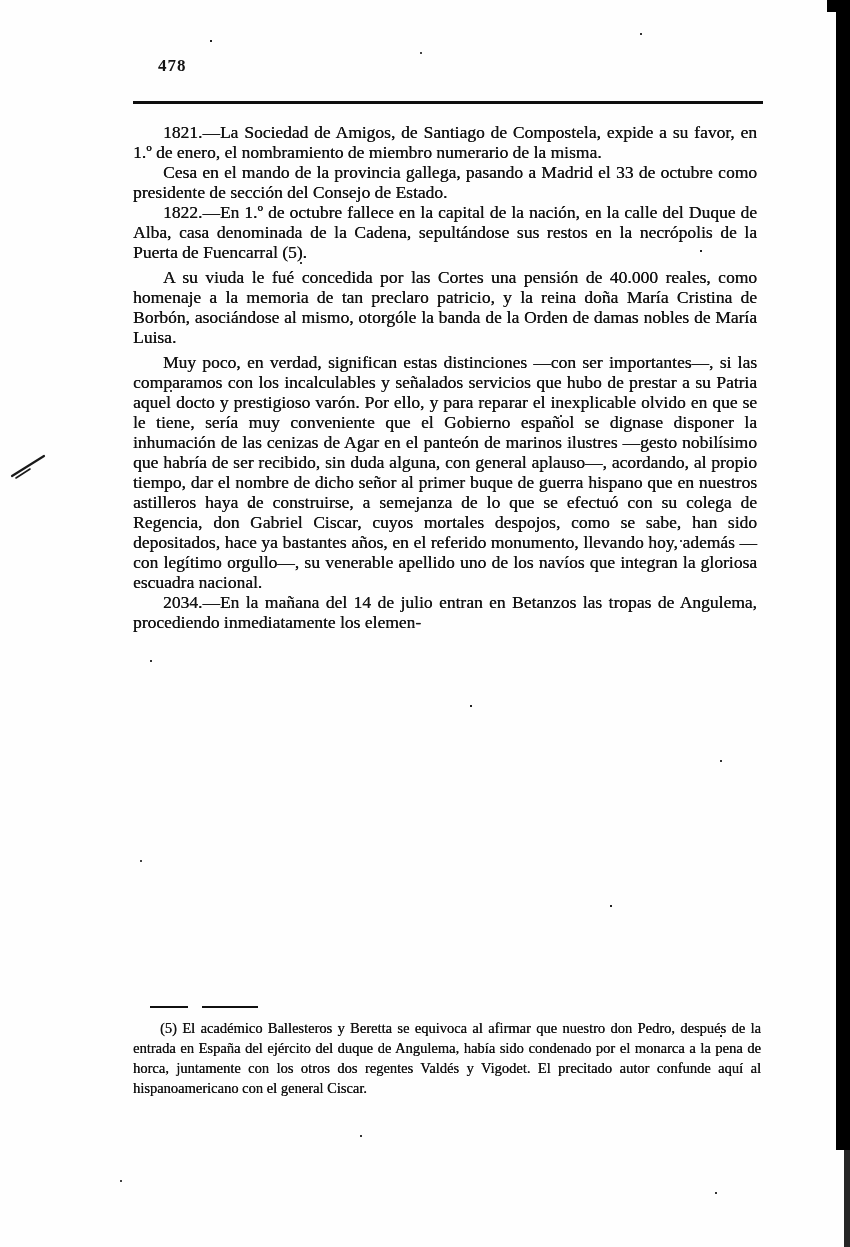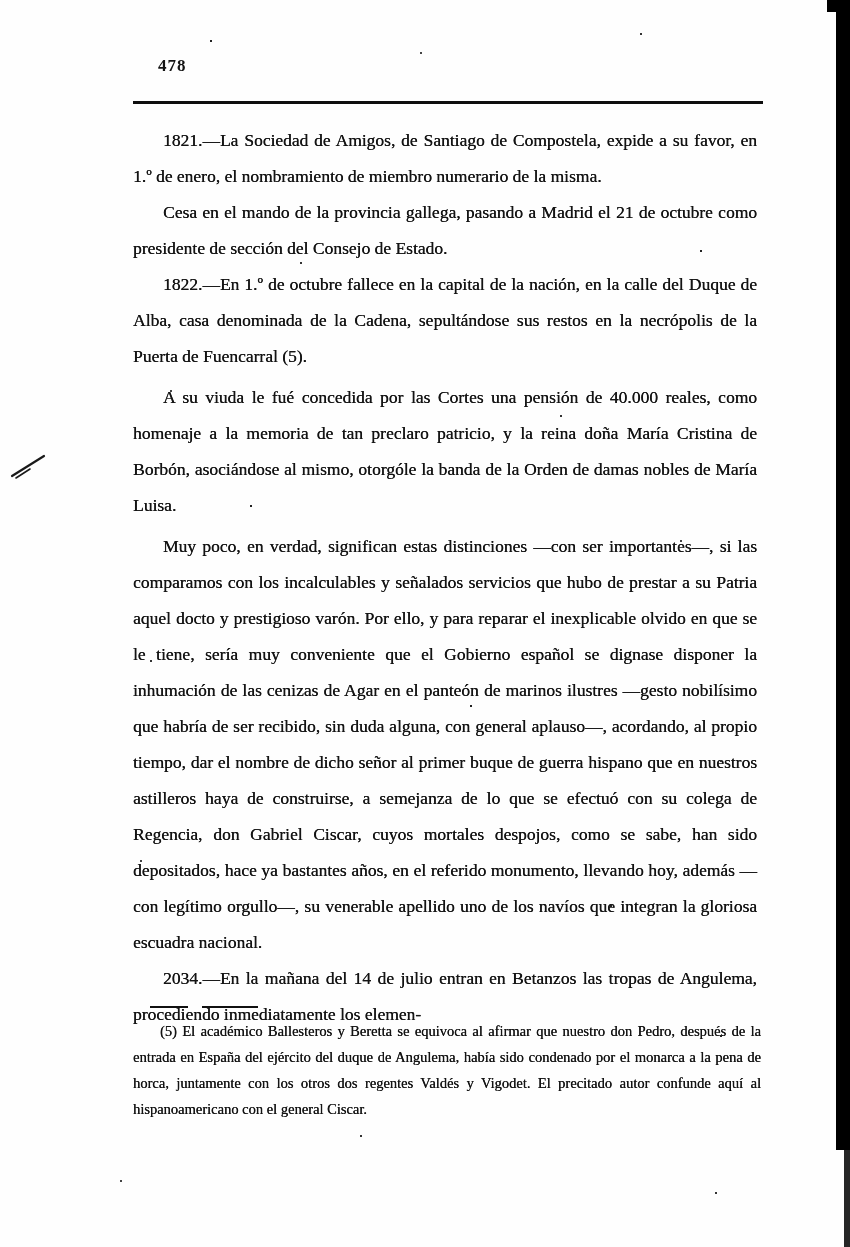--- a/index.html
+++ b/index.html
@@ -42,21 +42,21 @@
   }
 
   
   .body-text {
     position: absolute;
     top: 122px; left: 133px; width: 624px;
   }
   .body-text p {
     margin: 0;
     font-size: 17.5px;
-    line-height: 36px;
+    line-height: 20px;
     text-align: justify;
     text-indent: 30px;
     text-shadow: 0.25px 0.25px 0 #141414;
   }
   .body-text p.section-gap { }
   .body-text p.small-gap   { margin-top: 5px; }
 
   
   .footnote-separator {
     position: absolute;
@@ -68,21 +68,21 @@
   }
   .footnote-separator .seg1 { left: 0;  width: 38px; }
   .footnote-separator .seg2 { left: 52px; width: 56px; }
   .footnote {
     position: absolute;
     top: 1018px; left: 133px; width: 628px;
   }
   .footnote p {
     margin: 0;
     font-size: 14.5px;
-    line-height: 26px;
+    line-height: 20px;
     text-align: justify;
     text-indent: 27px;
     text-shadow: 0.2px 0.2px 0 #141414;
   }
 
   
   .scan-band-main {
     position: absolute;
     top: 0; right: 0;
     width: 14px; height: 1150px;
@@ -124,21 +124,21 @@
 
 <div class="page">
 
   <div class="page-header">
     <span class="page-number">478</span>
   </div>
   <div class="header-rule"></div>
 
   <div class="body-text">
     <p>1821.—La Sociedad de Amigos, de Santiago de Compostela, expide a su favor, en 1.º de enero, el nombramiento de miembro numerario de la misma.</p>
-    <p>Cesa en el mando de la provincia gallega, pasando a Madrid el 21 de octubre como presidente de sección del Consejo de Estado.</p>
+    <p>Cesa en el mando de la provincia gallega, pasando a Madrid el 33 de octubre como presidente de sección del Consejo de Estado.</p>
     <p class="section-gap">1822.—En 1.º de octubre fallece en la capital de la nación, en la calle del Duque de Alba, casa denominada de la Cadena, sepultándose sus restos en la necrópolis de la Puerta de Fuencarral (5).</p>
     <p class="small-gap">A su viuda le fué concedida por las Cortes una pensión de 40.000 reales, como homenaje a la memoria de tan preclaro patricio, y la reina doña María Cristina de Borbón, asociándose al mismo, otorgóle la banda de la Orden de damas nobles de María Luisa.</p>
     <p class="small-gap">Muy poco, en verdad, significan estas distinciones —con ser importantes—, si las comparamos con los incalculables y señalados servicios que hubo de prestar a su Patria aquel docto y prestigioso varón. Por ello, y para reparar el inexplicable olvido en que se le tiene, sería muy conveniente que el Gobierno español se dignase disponer la inhumación de las cenizas de Agar en el panteón de marinos ilustres —gesto nobilísimo que habría de ser recibido, sin duda alguna, con general aplauso—, acordando, al propio tiempo, dar el nombre de dicho señor al primer buque de guerra hispano que en nuestros astilleros haya de construirse, a semejanza de lo que se efectuó con su colega de Regencia, don Gabriel Ciscar, cuyos mortales despojos, como se sabe, han sido depositados, hace ya bastantes años, en el referido monumento, llevando hoy, además —con legítimo orgullo—, su venerable apellido uno de los navíos que integran la gloriosa escuadra nacional.</p>
     <p class="section-gap">2034.—En la mañana del 14 de julio entran en Betanzos las tropas de Angulema, procediendo inmediatamente los elemen-</p>
   </div>
 
   <div class="footnote-separator">
     <span class="seg seg1"></span>
     <span class="seg seg2"></span>
   </div>

